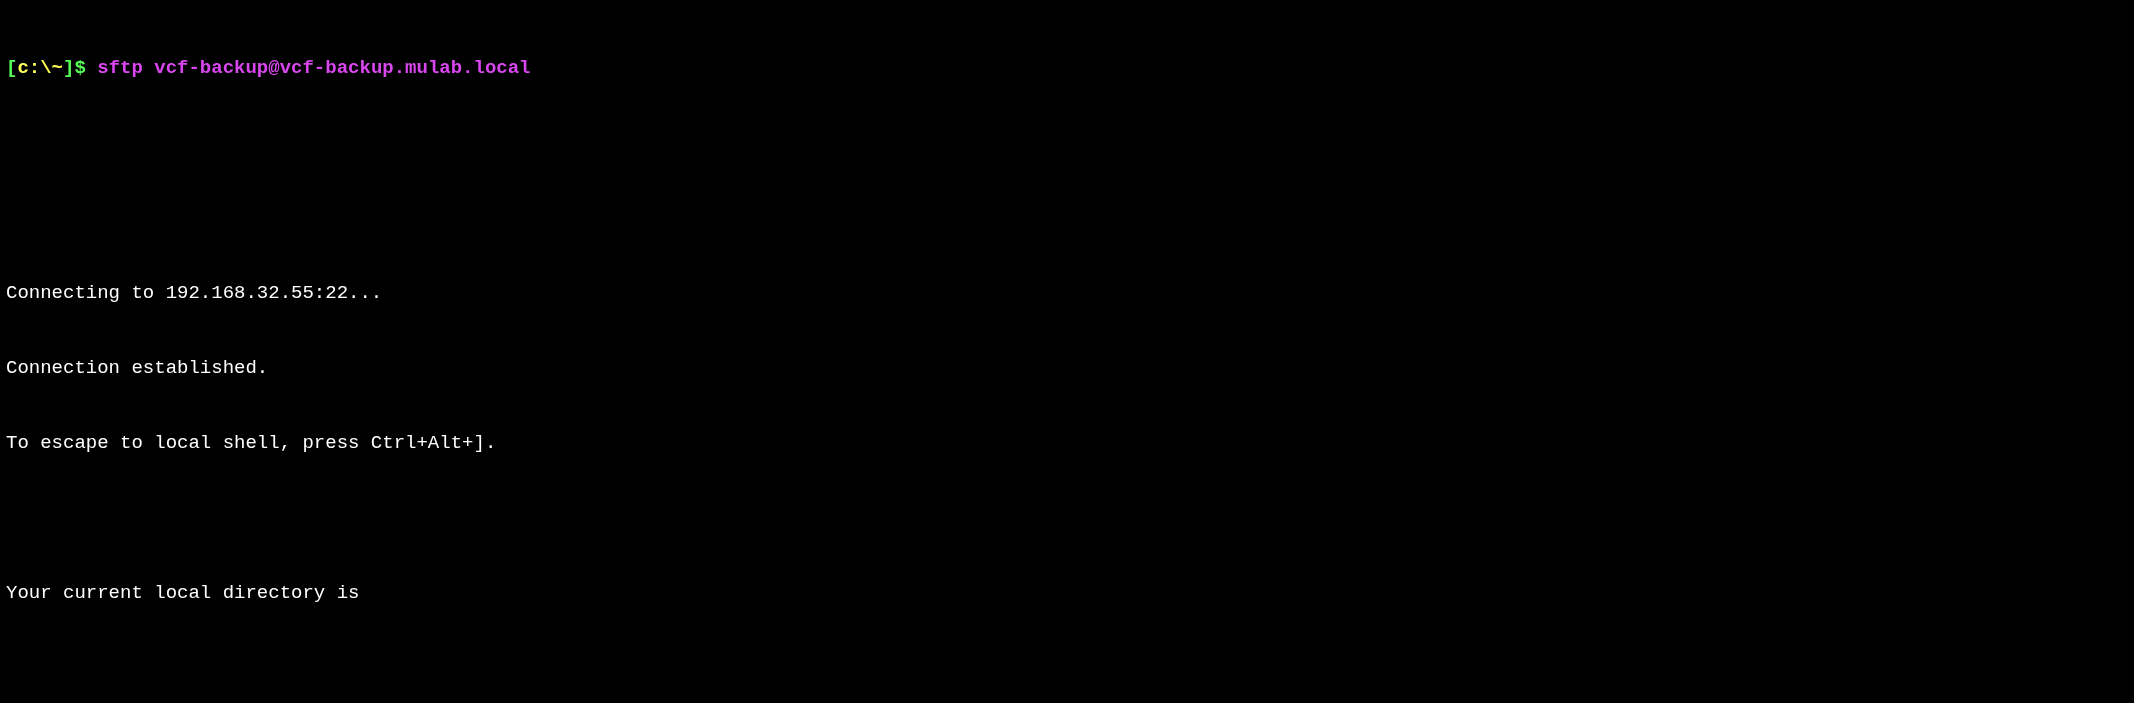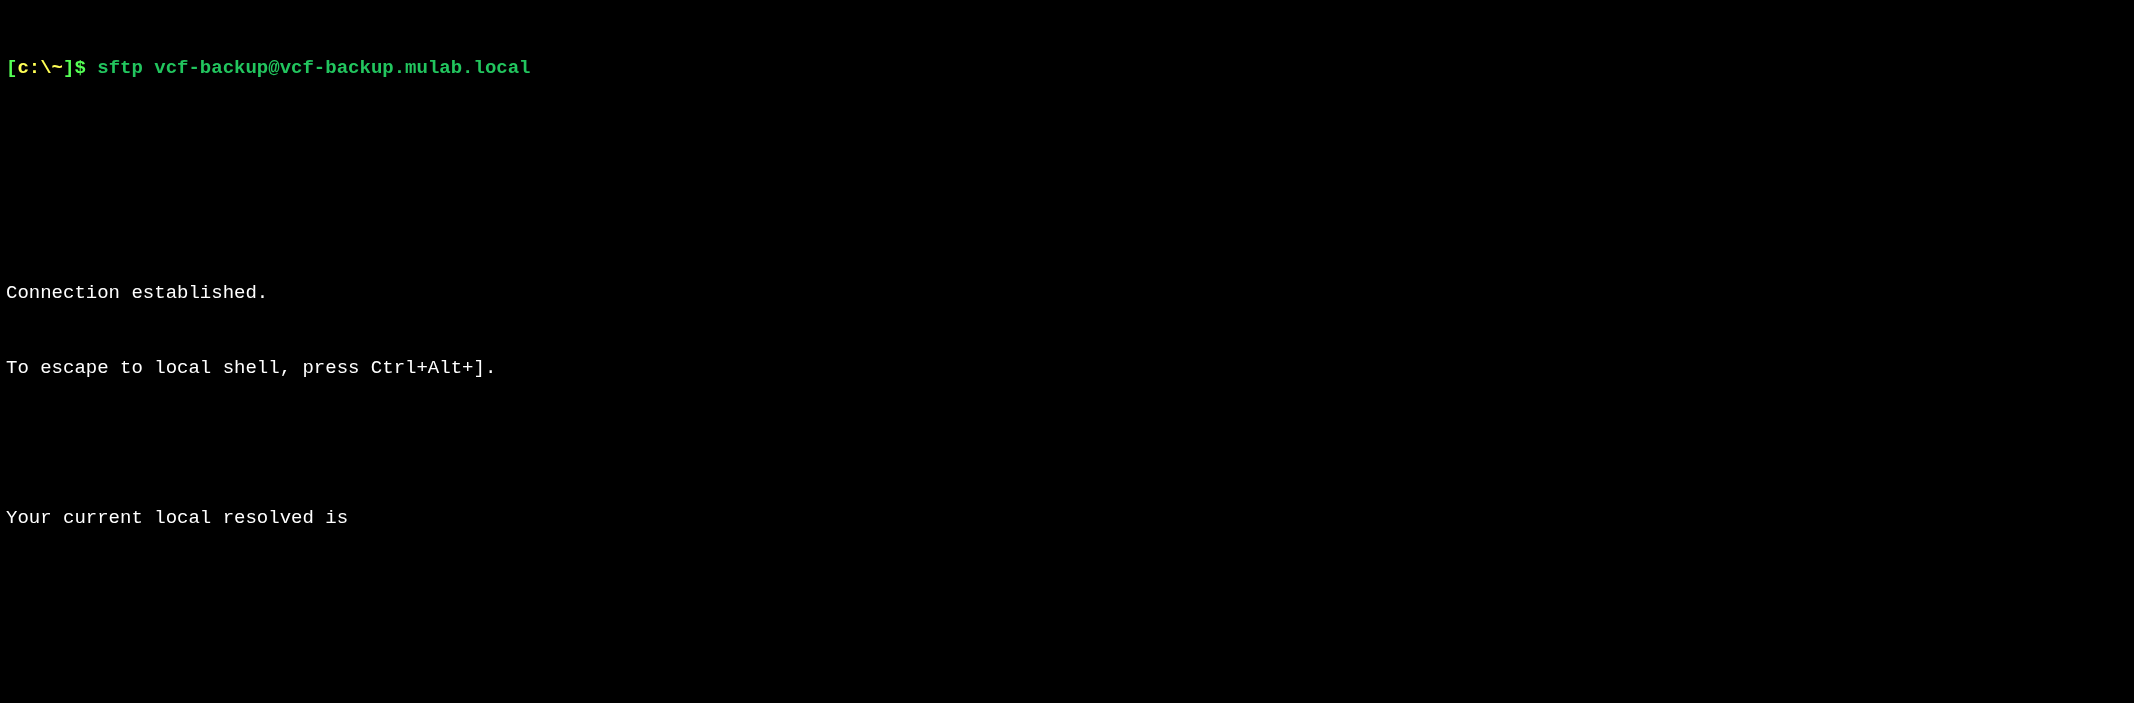--- a/index.html
+++ b/index.html
@@ -24,41 +24,42 @@
   }
   .prompt-path {
     color: #ffff55;
     font-weight: bold;
   }
   .prompt-dollar {
     color: #55ff55;
     font-weight: bold;
   }
   .cmd {
-    color: #22c55e;
+    color: #d946ef;
     font-weight: bold;
   }
   .line {
     color: #ffffff;
   }
   .blank {
     height: 25px;
   }
 </style>
 </head>
 <body>
 
 <div class="terminal">
   <div><span class="prompt-bracket">[</span><span class="prompt-path">c:\~</span><span class="prompt-bracket">]</span><span class="prompt-dollar">$ </span><span class="cmd">sftp vcf-backup@vcf-backup.mulab.local</span></div>
   <div class="blank"></div>
   <div class="blank"></div>
+  <div class="line">Connecting to 192.168.32.55:22...</div>
   <div class="line">Connection established.</div>
   <div class="line">To escape to local shell, press Ctrl+Alt+].</div>
   <div class="blank"></div>
-  <div class="line">Your current local resolved is</div>
+  <div class="line">Your current local directory is</div>
   
   
   
   
   
   
   
   
   
   

